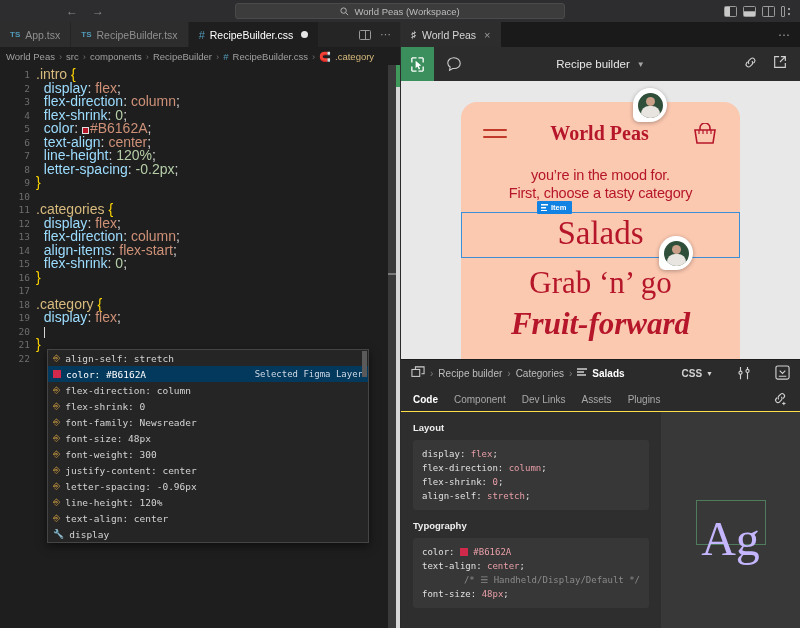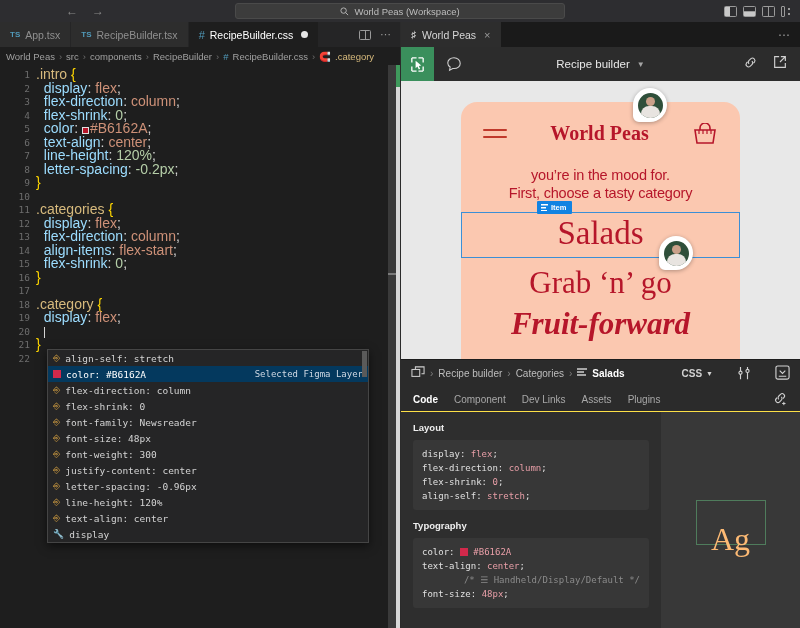--- a/index.html
+++ b/index.html
@@ -181,21 +181,21 @@
     font-family:"DejaVu Sans Mono", monospace; font-size:9px; line-height:14px; color:#e2e2e2;
   }
   .codebox .k { color:#e0e0e0; }
   .codebox .v { color:#e99fa8; }
   .codebox .cm { color:#8b8b8b;text-align:right; }
   .codebox .sw { display:inline-block; width:8px; height:8px; background:#d1294b; vertical-align:-1px; }
   .ag-box {
     position:absolute; left:50%; top:88px; transform:translateX(-50%);
     width:70px; height:45px; border:1px solid #4f7c5c; display:flex; align-items:center; justify-content:center;
   }
-  .ag-box span { font-family:"Liberation Serif", serif; font-size:32px; color:#fdba74; line-height:1;margin-top:32px;}
+  .ag-box span { font-family:"Liberation Serif", serif; font-size:48px; color:#c4b5fd; line-height:1;margin-top:32px;}
 </style>
 </head>
 <body>
 
 <div class="app">
 
   <div class="titlebar">
     <div class="tb-nav">
       <span>←</span>
       <span>→</span>

